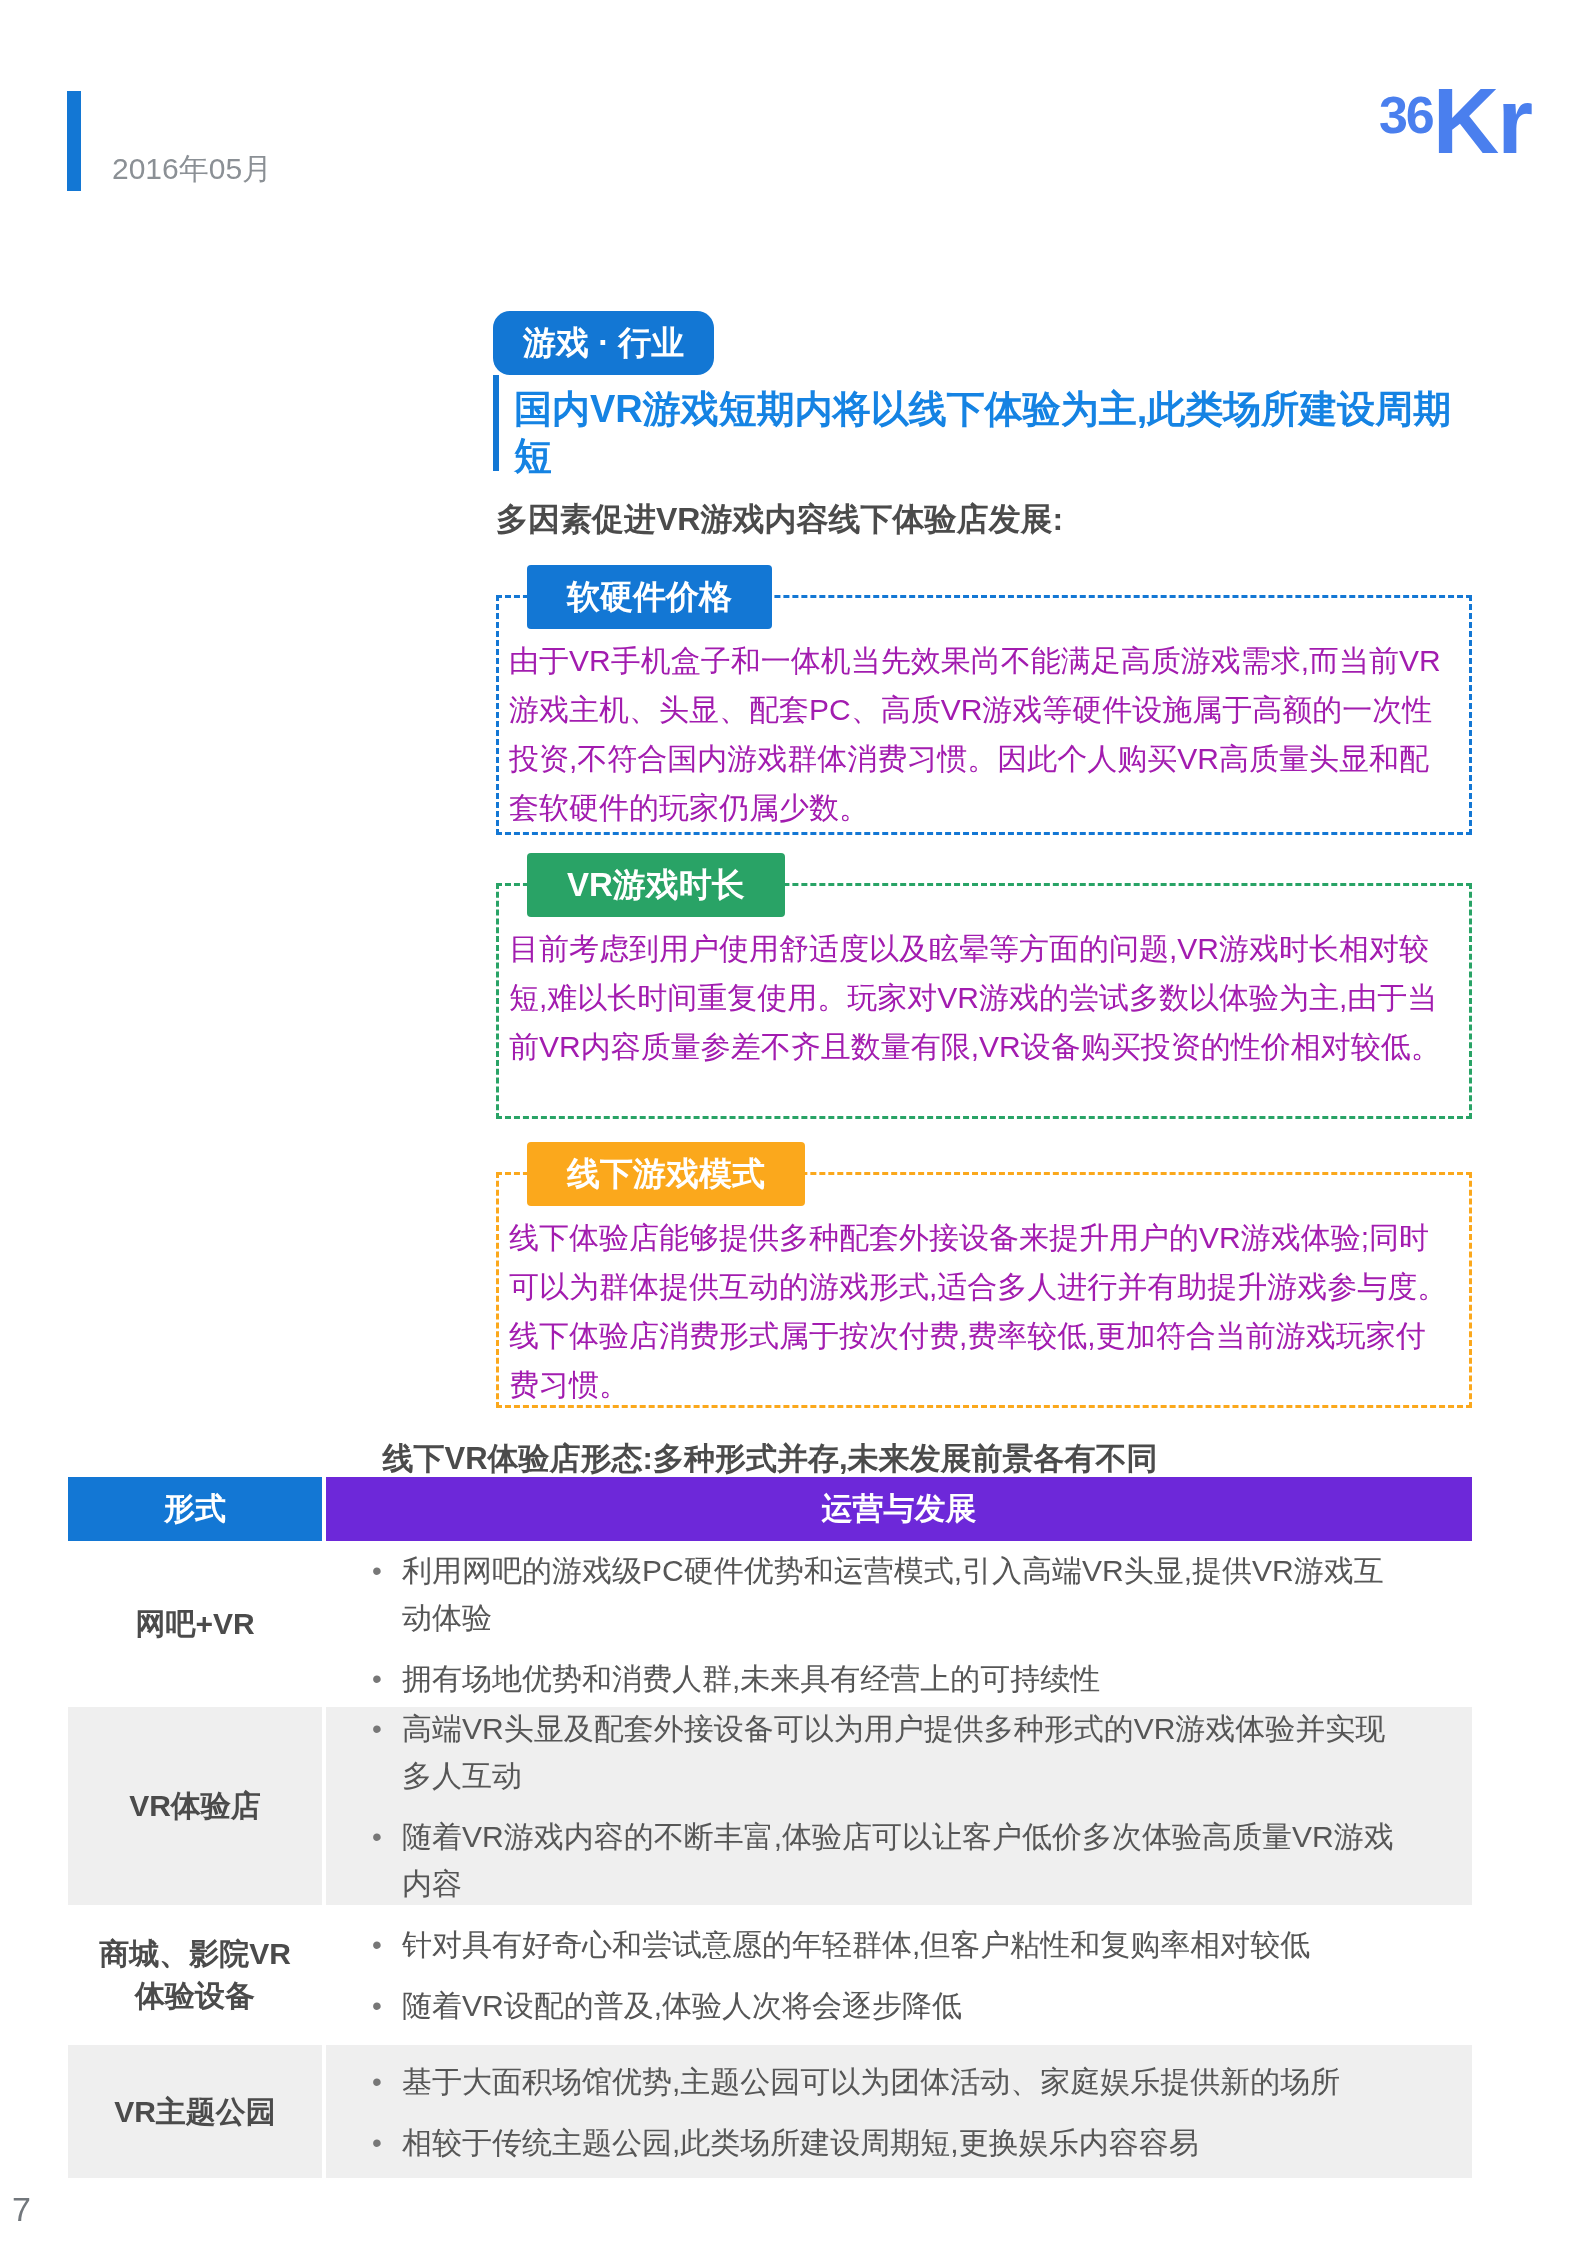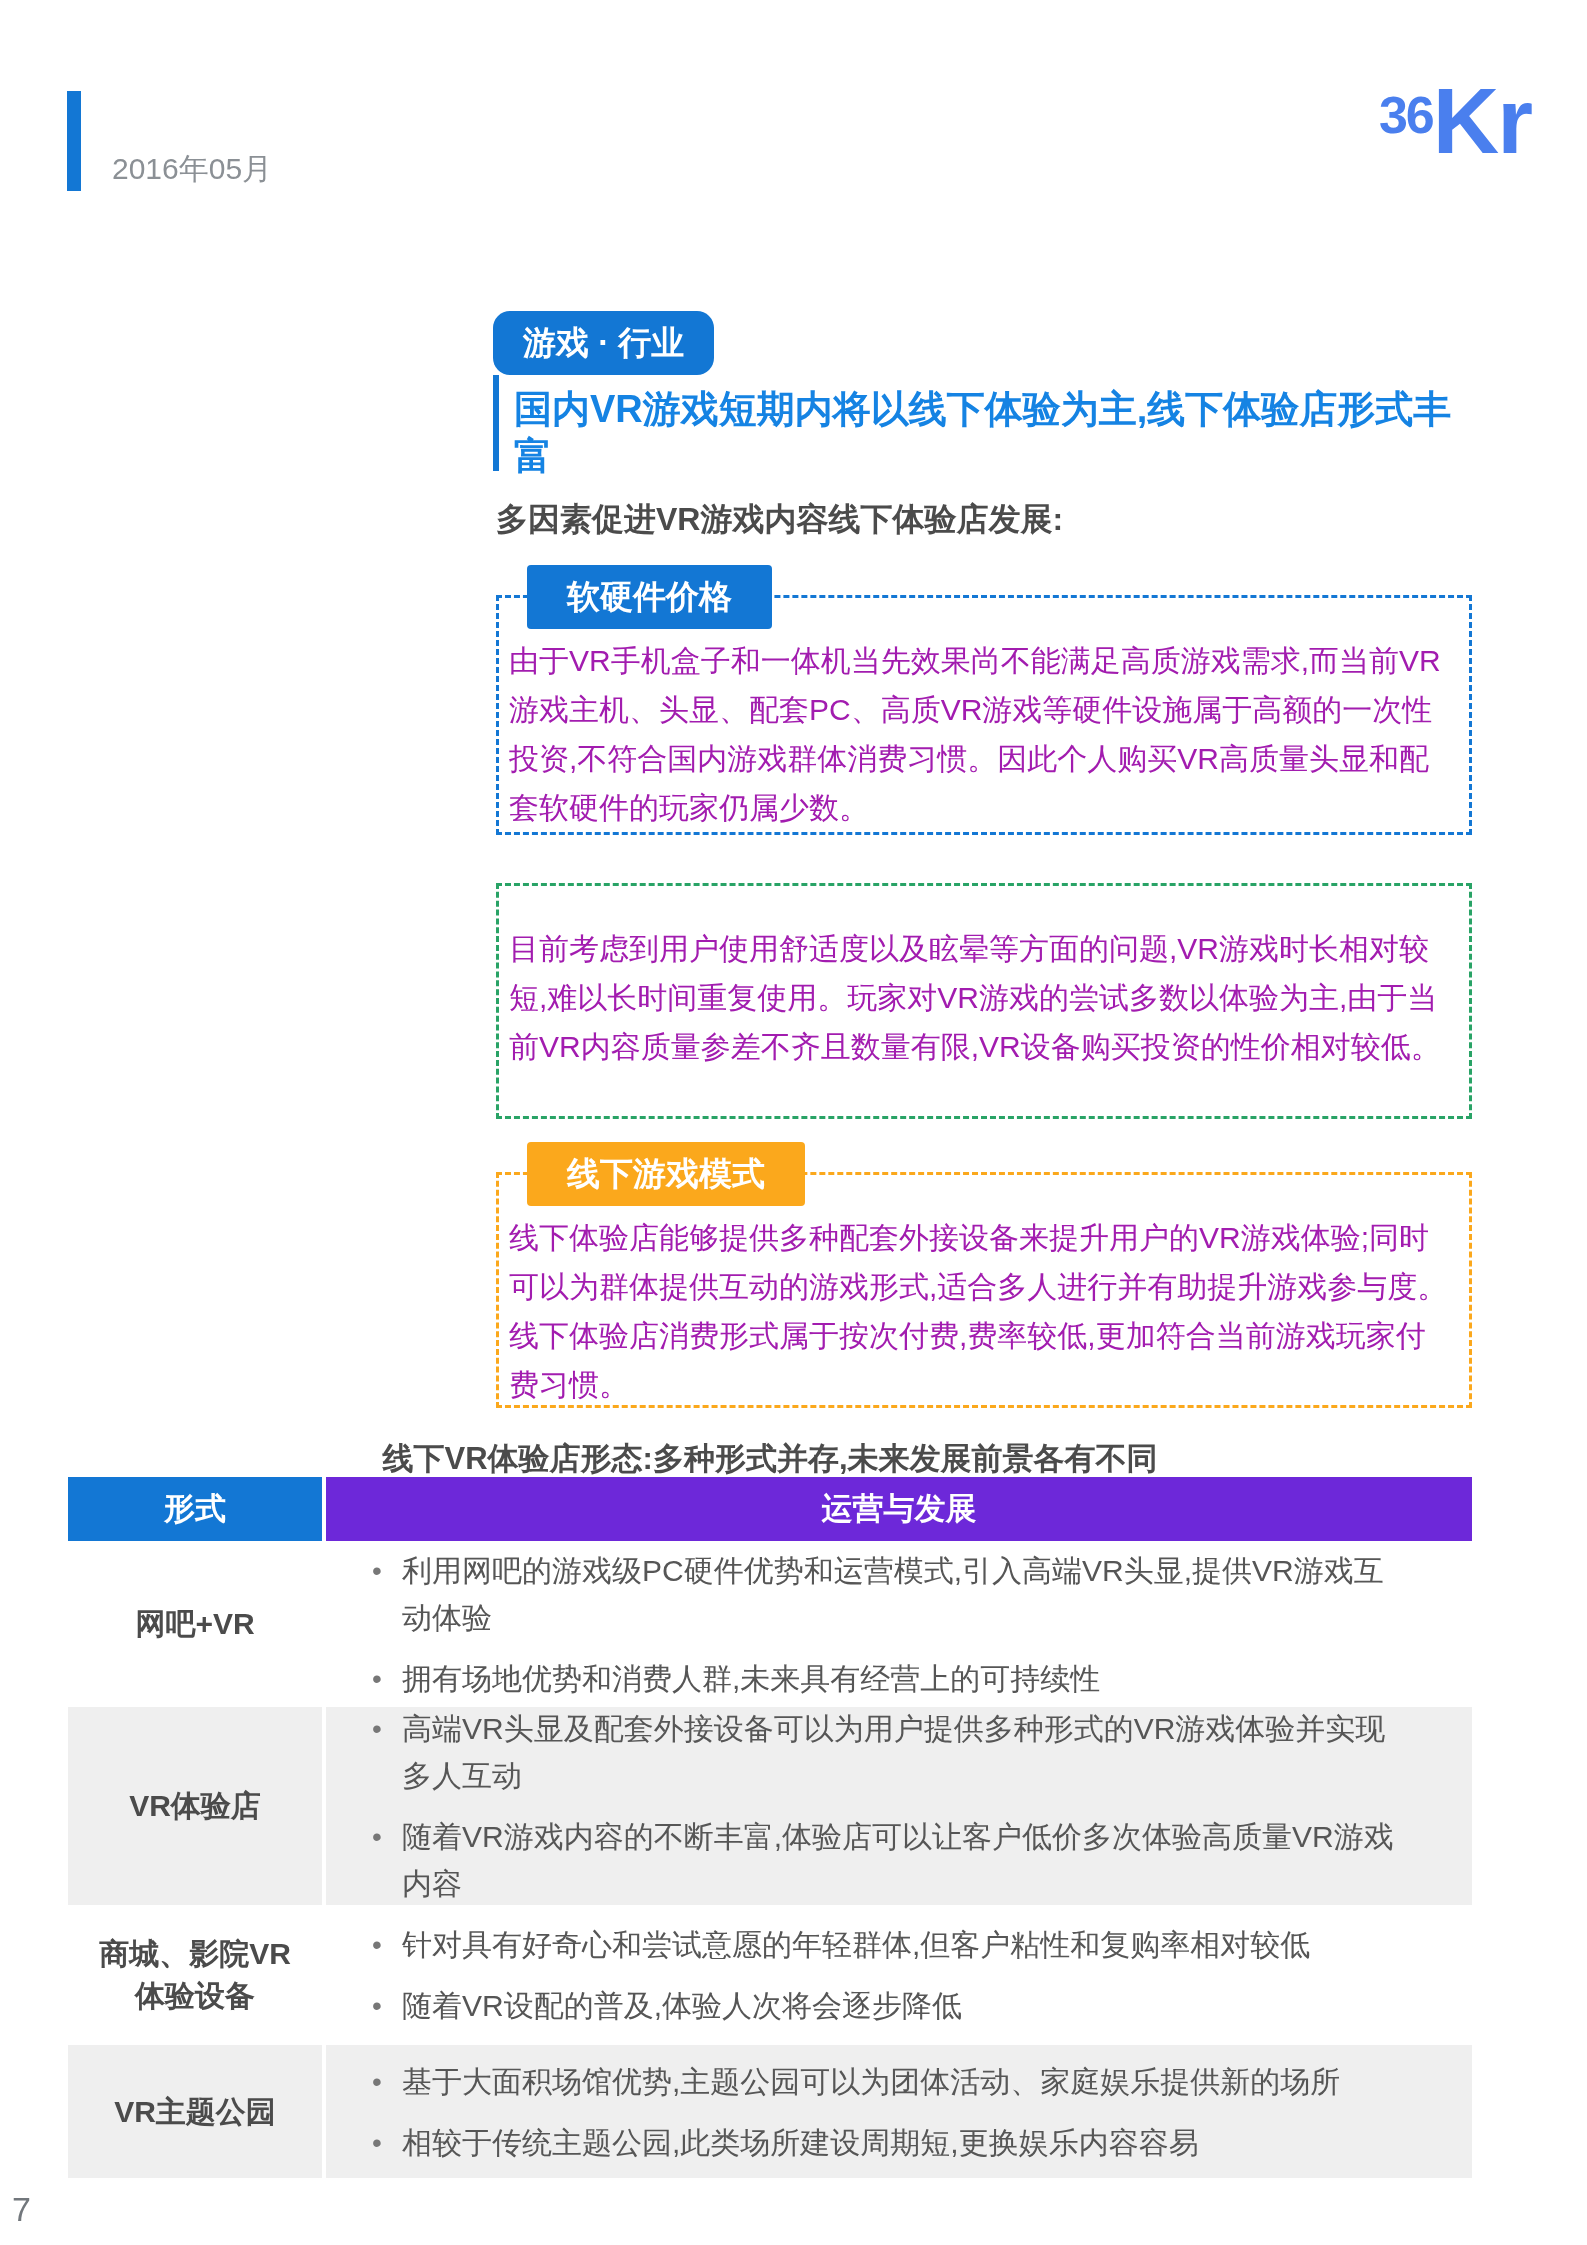--- a/index.html
+++ b/index.html
@@ -69,29 +69,30 @@
 
   <div class="header-accent"></div>
   <p class="header-date">2016年05月</p>
   <div class="logo">
     <span class="logo-36">36</span>
     <span class="logo-kr">Kr</span>
   </div>
 
   <div class="badge-category">游戏 · 行业</div>
   <div class="headline-accent"></div>
-  <h2 class="headline">国内VR游戏短期内将以线下体验为主,线下体验店形式丰富</h2>
+  <h2 class="headline">国内VR游戏短期内将以线下体验为主,此类场所建设周期短</h2>
   <p class="intro">多因素促进VR游戏内容线下体验店发展:</p>
 
   <section class="factor factor-1">
     <div class="factor-badge">软硬件价格</div>
     <p class="factor-text">由于VR手机盒子和一体机当先效果尚不能满足高质游戏需求,而当前VR游戏主机、头显、配套PC、高质VR游戏等硬件设施属于高额的一次性投资,不符合国内游戏群体消费习惯。因此个人购买VR高质量头显和配套软硬件的玩家仍属少数。</p>
   </section>
 
   <section class="factor factor-2">
+    <div class="factor-badge">VR游戏时长</div>
     <p class="factor-text">目前考虑到用户使用舒适度以及眩晕等方面的问题,VR游戏时长相对较短,难以长时间重复使用。玩家对VR游戏的尝试多数以体验为主,由于当前VR内容质量参差不齐且数量有限,VR设备购买投资的性价相对较低。</p>
   </section>
 
   <section class="factor factor-3">
     <div class="factor-badge">线下游戏模式</div>
     <p class="factor-text">线下体验店能够提供多种配套外接设备来提升用户的VR游戏体验;同时可以为群体提供互动的游戏形式,适合多人进行并有助提升游戏参与度。线下体验店消费形式属于按次付费,费率较低,更加符合当前游戏玩家付费习惯。</p>
   </section>
 
   <p class="table-caption">线下VR体验店形态:多种形式并存,未来发展前景各有不同</p>
 

